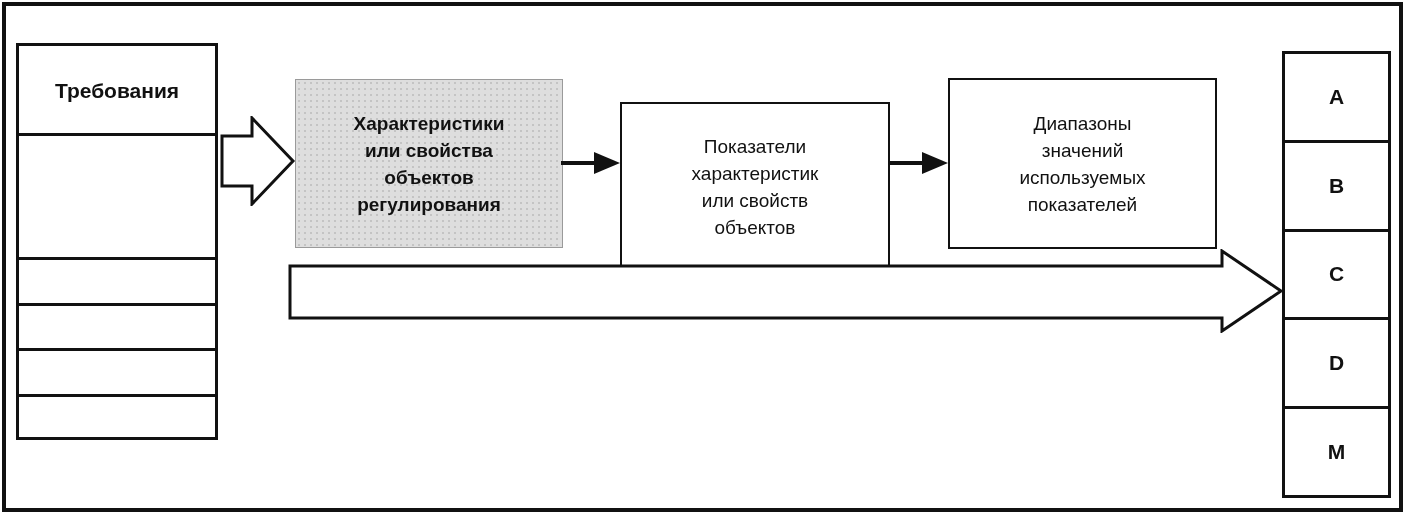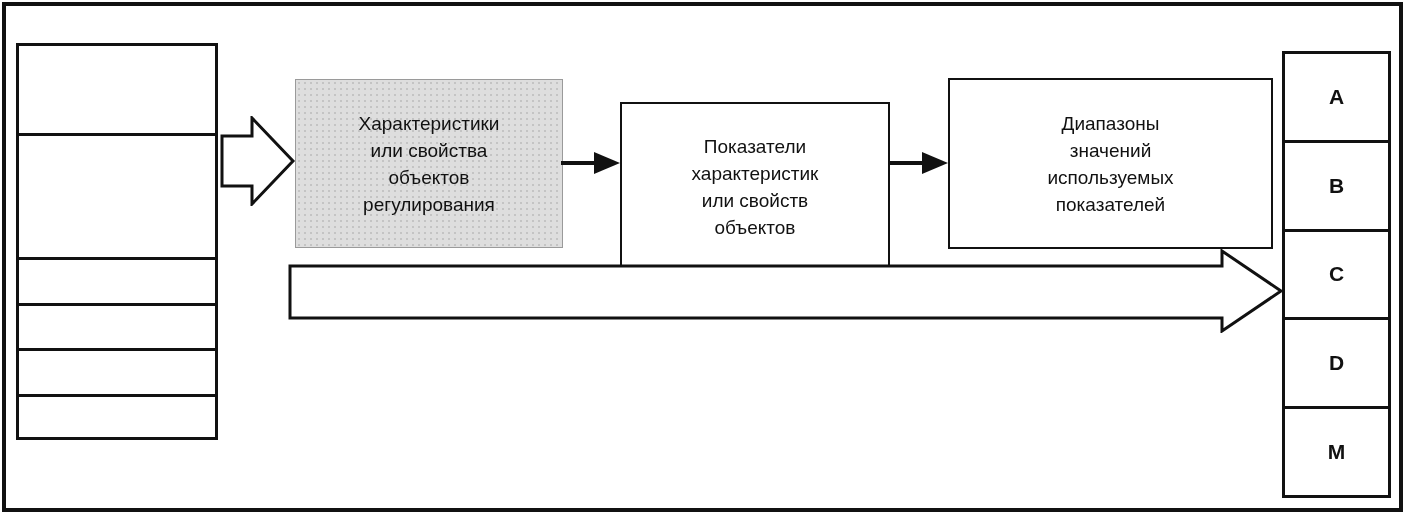--- a/index.html
+++ b/index.html
@@ -54,23 +54,24 @@
     font-size: 19px;
     line-height: 27px;
   }
   .stage-text { white-space: pre-line; }
   .stage-1 {
     left: 295px; top: 79px; width: 268px; height: 169px;
     background-color: #dedede;
     background-image: radial-gradient(circle, #c4c4c4 1px, rgba(0,0,0,0) 1.2px);
     background-size: 6px 6px;
     border: 1px solid #9a9a9a;
+    font-weight: bold;
   }
   .stage-2 { left: 620px; top: 78px; width: 270px; height: 170px; background: #fff; border: 2px solid #111; margin-top: 24px; }
-  .stage-3 { left: 948px; top: 78px; width: 325px; height: 171px; background: #fff; border: 2px solid #111; }
+  .stage-3 { left: 948px; top: 78px; width: 269px; height: 171px; background: #fff; border: 2px solid #111; }
 
   
   .arrow { position: absolute; }
   .arrow svg { display: block; }
   .block-arrow { left: 220px; top: 116px; }
   .flow-arrow-1 { left: 558px; top: 148px; }
   .flow-arrow-2 { left: 886px; top: 148px; }
   .wide-arrow  { left: 288px; top: 249px; }
 
   
@@ -92,20 +93,21 @@
   }
   .result-cell:first-child { border-top: none; }
 </style>
 </head>
 <body>
 
 <div class="canvas">
   <div class="frame"></div>
 
   <div class="req-table">
+    <div class="req-header">Требования</div>
     <div class="req-divider d1"></div>
     <div class="req-divider d2"></div>
     <div class="req-divider d3"></div>
     <div class="req-divider d4"></div>
     <div class="req-divider d5"></div>
   </div>
 
   <div class="arrow block-arrow">
     <svg width="76" height="90" viewBox="0 0 76 90">
       <polygon points="2,20 32,20 32,2 73,45 32,88 32,70 2,70" fill="#ffffff" stroke="#111111" stroke-width="3" stroke-linejoin="miter"></polygon>

